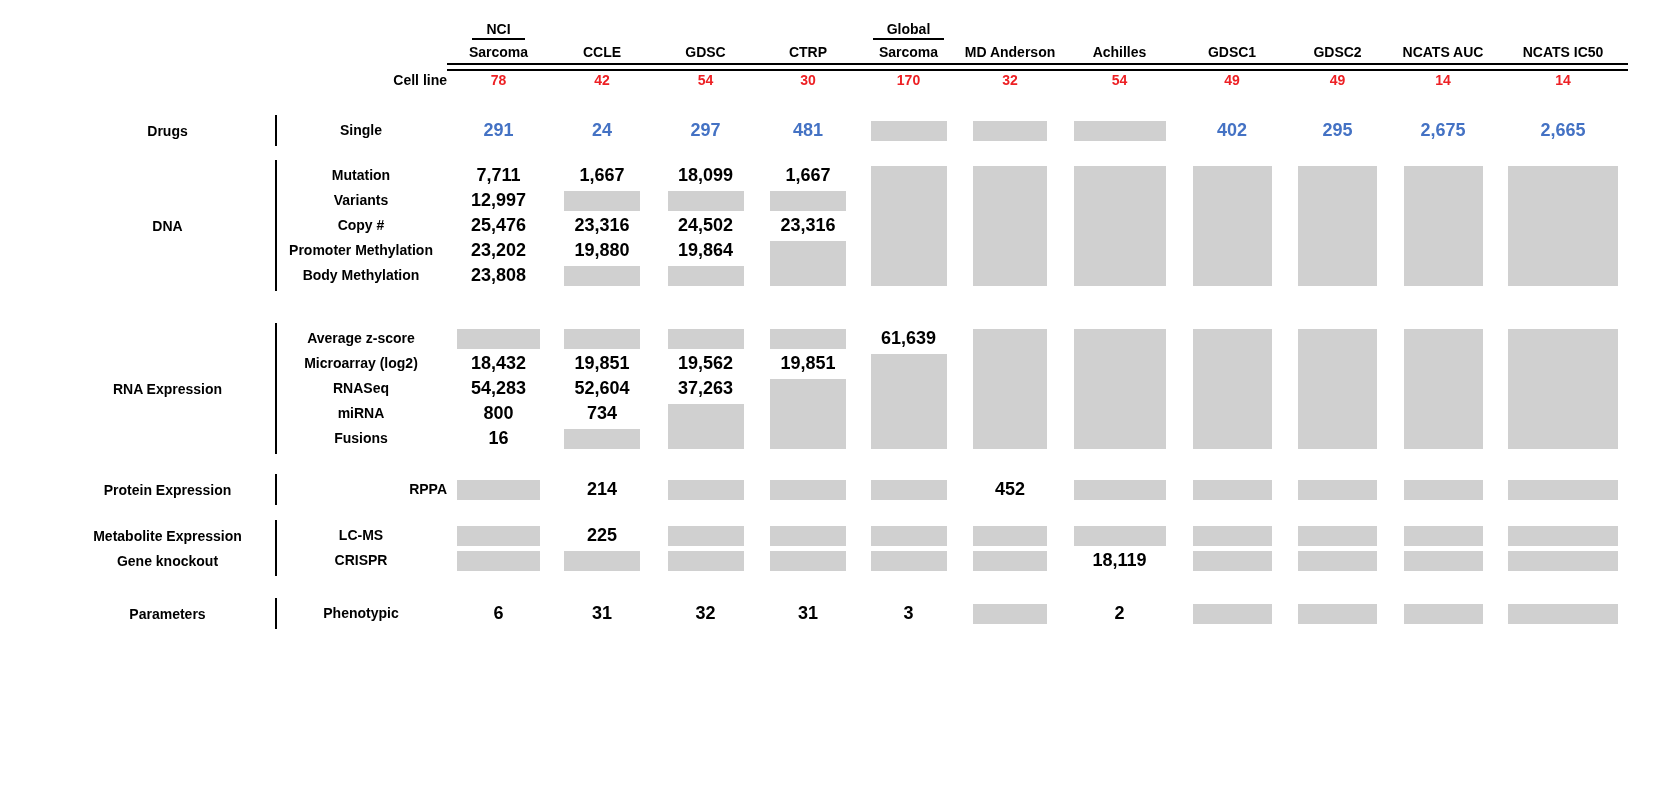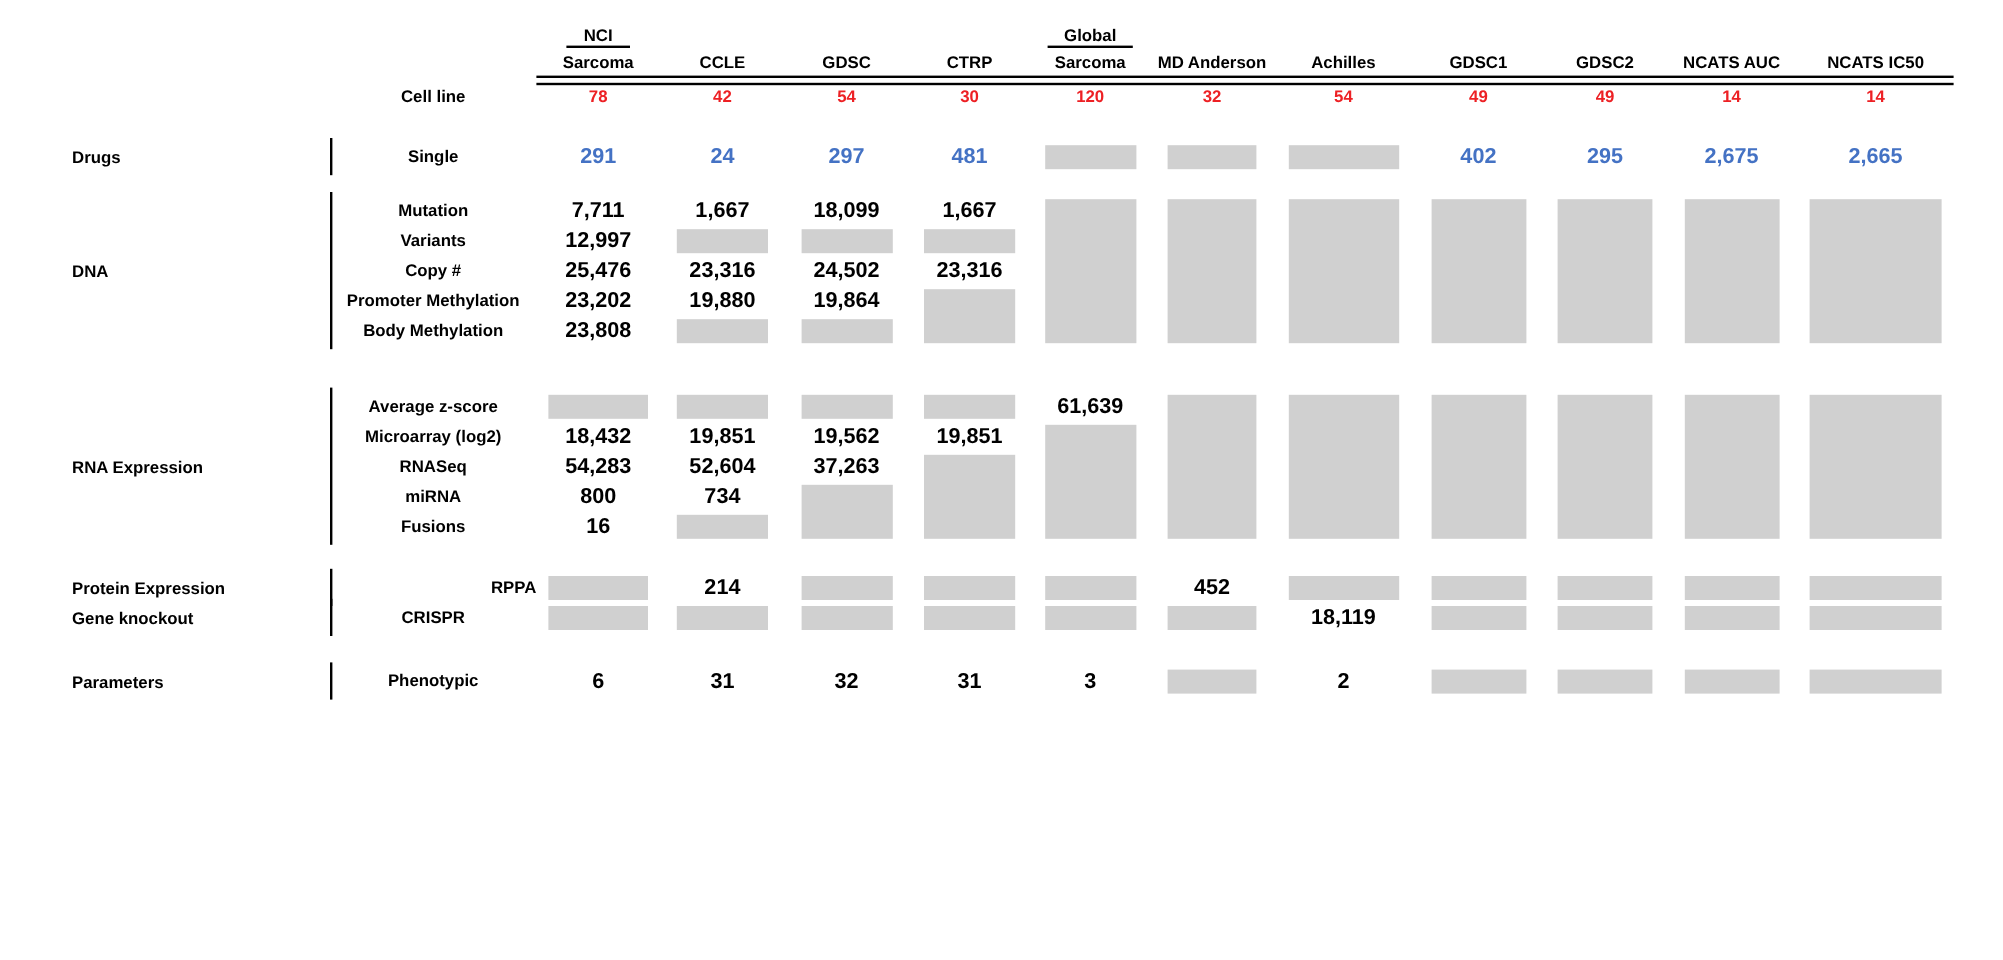--- a/index.html
+++ b/index.html
@@ -13,24 +13,24 @@
   .grid{
     display:grid;margin-left:60px;
     grid-template-columns:215px 172px 103px 104px 103px 102px 99px 104px 115px 110px 101px 110px 130px;
   }
   .header{grid-template-rows:24px 22px 6px 24px;margin-top:16px;}
   .col-top{grid-row:1;align-self:end;text-align:center;font-size:14px;}
   .col-top span{display:inline-block;border-bottom:2px solid #000;padding:0 14px 1px 14px;}
   .col-label{grid-row:2;align-self:end;text-align:center;font-size:14px;padding-bottom:2px;}
   .header-rule{grid-row:3;grid-column:3/-1;height:4px;margin-top:1px;
     border-top:2px solid #000;border-bottom:2px solid #000;align-self:start;}
-  .cellline-label{grid-row:4;grid-column:2;text-align:center;font-size:14px;line-height:24px;}
+  .cellline-label{grid-row:4;grid-column:2;text-align:right;font-size:14px;line-height:24px;}
   .cellline-val{grid-row:4;text-align:center;font-size:14px;line-height:24px;color:var(--red);}
   .section{grid-auto-rows:25px;}
-  .group-label{grid-column:1;align-self:center;font-size:14px;}
+  .group-label{grid-column:1;align-self:center;text-align:center;font-size:14px;}
   .vbar{grid-column:2;justify-self:start;width:0;border-left:2px solid #000;
     height:calc(100% + 6px);margin-top:-3px;}
   .sublabel{grid-column:2;text-align:center;font-size:14px;line-height:25px;}
   .val{text-align:center;font-size:18px;line-height:25px;}
   .val.blue{color:var(--blue);}
   .gray{justify-self:center;margin:2.5px 0;background:var(--gray);}
 </style>
 </head>
 <body>
 
@@ -49,21 +49,21 @@
         <div class="col-label" style="grid-column: 10;">GDSC1</div>
         <div class="col-label" style="grid-column: 11;">GDSC2</div>
         <div class="col-label" style="grid-column: 12; margin-top: 16px;">NCATS AUC</div>
         <div class="col-label" style="grid-column: 13;">NCATS IC50</div>
         <div class="header-rule"></div>
         <div class="cellline-label">Cell line</div>
         <div class="cellline-val" style="grid-column: 3;">78</div>
         <div class="cellline-val" style="grid-column: 4;">42</div>
         <div class="cellline-val" style="grid-column: 5;">54</div>
         <div class="cellline-val" style="grid-column: 6;">30</div>
-        <div class="cellline-val" style="grid-column: 7;">120</div>
+        <div class="cellline-val" style="grid-column: 7;">170</div>
         <div class="cellline-val" style="grid-column: 8;">32</div>
         <div class="cellline-val" style="grid-column: 9;">54</div>
         <div class="cellline-val" style="grid-column: 10;">49</div>
         <div class="cellline-val" style="grid-column: 11;">49</div>
         <div class="cellline-val" style="grid-column: 12;">14</div>
         <div class="cellline-val" style="grid-column: 13;">14</div>
       </div>
       <div class="grid section" style="margin-top: 26px;">
         <div class="group-label" style="grid-row: 1 / span 1;">Drugs</div>
         <div class="vbar" style="grid-row: 1 / span 1;"></div>
@@ -158,20 +158,36 @@
         <div class="gray" style="grid-area: 1 / 5 / span 1; width: 76px;"></div>
         <div class="gray" style="grid-area: 1 / 6 / span 1; width: 76px;"></div>
         <div class="gray" style="grid-area: 1 / 7 / span 1; width: 76px;"></div>
         <div class="val" style="grid-area: 1 / 8;">452</div>
         <div class="gray" style="grid-area: 1 / 9 / span 1; width: 92px;"></div>
         <div class="gray" style="grid-area: 1 / 10 / span 1; width: 79px;"></div>
         <div class="gray" style="grid-area: 1 / 11 / span 1; width: 79px;"></div>
         <div class="gray" style="grid-area: 1 / 12 / span 1; width: 79px;"></div>
         <div class="gray" style="grid-area: 1 / 13 / span 1; width: 110px;"></div>
       </div>
+      <div class="grid section" style="margin-top: 21px;">
+        <div class="group-label" style="grid-row: 1 / span 1;">Metabolite Expression</div>
+        <div class="vbar" style="grid-row: 1 / span 1;"></div>
+        <div class="sublabel" style="grid-row: 1;">LC-MS</div>
+        <div class="gray" style="grid-area: 1 / 3 / span 1; width: 83px;"></div>
+        <div class="val" style="grid-area: 1 / 4;">225</div>
+        <div class="gray" style="grid-area: 1 / 5 / span 1; width: 76px;"></div>
+        <div class="gray" style="grid-area: 1 / 6 / span 1; width: 76px;"></div>
+        <div class="gray" style="grid-area: 1 / 7 / span 1; width: 76px;"></div>
+        <div class="gray" style="grid-area: 1 / 8 / span 1; width: 74px;"></div>
+        <div class="gray" style="grid-area: 1 / 9 / span 1; width: 92px;"></div>
+        <div class="gray" style="grid-area: 1 / 10 / span 1; width: 79px;"></div>
+        <div class="gray" style="grid-area: 1 / 11 / span 1; width: 79px;"></div>
+        <div class="gray" style="grid-area: 1 / 12 / span 1; width: 79px;"></div>
+        <div class="gray" style="grid-area: 1 / 13 / span 1; width: 110px;"></div>
+      </div>
       <div class="grid section" style="">
         <div class="group-label" style="grid-row: 1 / span 1;">Gene knockout</div>
         <div class="vbar" style="grid-row: 1 / span 1;"></div>
         <div class="sublabel" style="grid-row: 1;">CRISPR</div>
         <div class="gray" style="grid-area: 1 / 3 / span 1; width: 83px;"></div>
         <div class="gray" style="grid-area: 1 / 4 / span 1; width: 76px;"></div>
         <div class="gray" style="grid-area: 1 / 5 / span 1; width: 76px;"></div>
         <div class="gray" style="grid-area: 1 / 6 / span 1; width: 76px;"></div>
         <div class="gray" style="grid-area: 1 / 7 / span 1; width: 76px;"></div>
         <div class="gray" style="grid-area: 1 / 8 / span 1; width: 74px;"></div>

